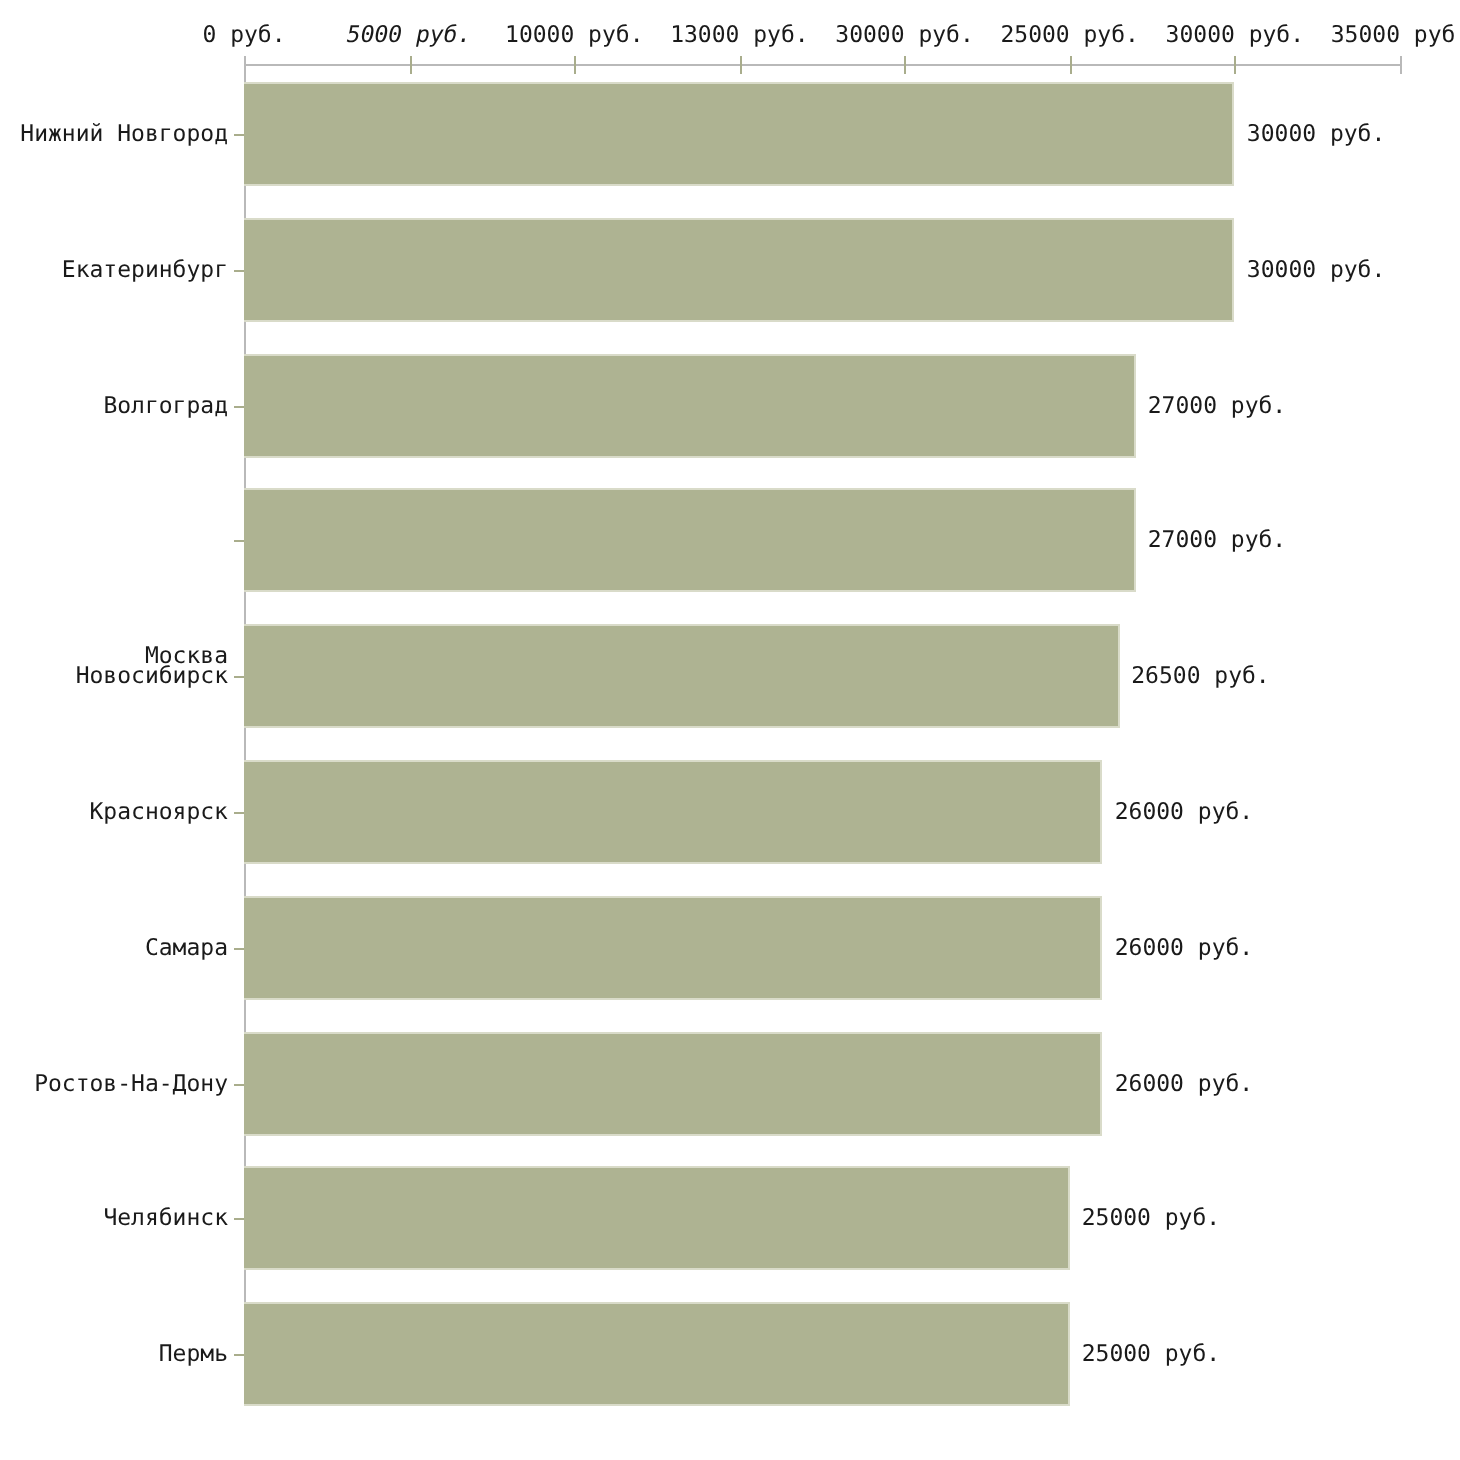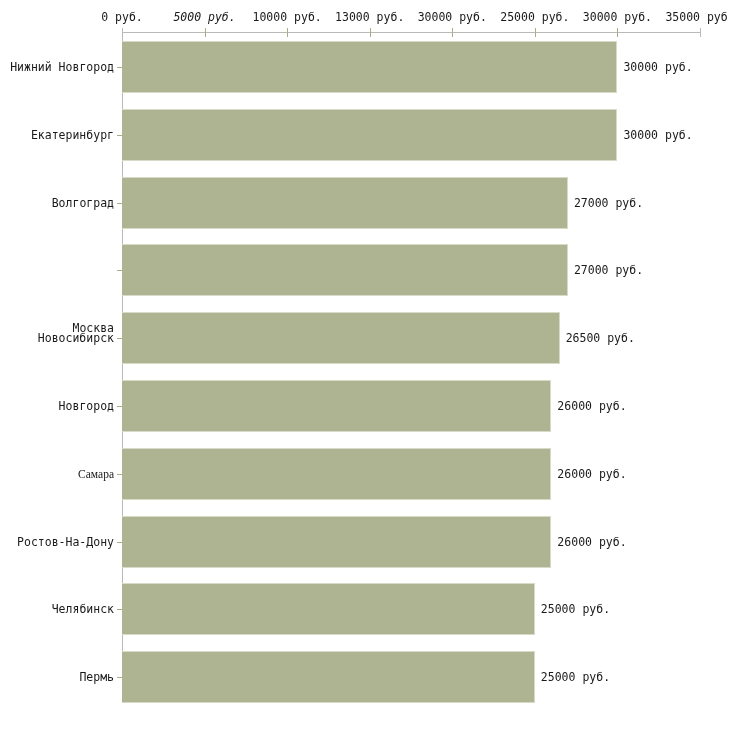--- a/index.html
+++ b/index.html
@@ -149,22 +149,22 @@
         <div class="axis-y-tick" style="top: 542px;"></div>
         <div class="axis-y-tick" style="top: 609px;"></div>
         <div class="axis-y-tick" style="top: 677px;"></div>
       </div>
     <div id="y-labels">
         <div class="axis-y-label" style="top: 67px;">Нижний Новгород</div>
         <div class="axis-y-label" style="top: 134.8px; text-align: right;">Екатеринбург</div>
         <div class="axis-y-label" style="top: 202.6px;">Волгоград</div>
         <div class="axis-y-label" style="top: 284px; margin-top: 44px;">Москва</div>
         <div class="axis-y-label" style="top: 338.2px;">Новосибирск</div>
-        <div class="axis-y-label" style="top: 406px;">Новгород</div>
-        <div class="axis-y-label" style="top: 473.8px; font-family: Liberation Serif, serif;">Самара</div>
+        <div class="axis-y-label" style="top: 406px;">Красноярск</div>
+        <div class="axis-y-label" style="top: 473.8px;">Самара</div>
         <div class="axis-y-label" style="top: 541.6px;">Ростов-На-Дону</div>
         <div class="axis-y-label" style="top: 609.4px;">Челябинск</div>
         <div class="axis-y-label" style="top: 677.2px; text-align: right;">Пермь</div>
       </div>
 
     <div id="bars">
         <div class="bar" title="Нижний Новгород: 30000 руб." style="left: 122px; top: 41px; width: 495.429px; height: 52px; background: rgb(174, 179, 146);"></div>
         <div class="bar" title="Екатеринбург: 30000 руб." style="left: 122px; top: 108.8px; width: 495.429px; height: 52px; background: rgb(174, 179, 146);"></div>
         <div class="bar" title="Красноярск: 27000 руб." style="left: 122px; top: 176.6px; width: 445.886px; height: 52px; background: rgb(174, 179, 146);"></div>
         <div class="bar" title="Москва: 27000 руб." style="left: 122px; top: 244.4px; width: 445.886px; height: 52px; background: rgb(174, 179, 146);"></div>

